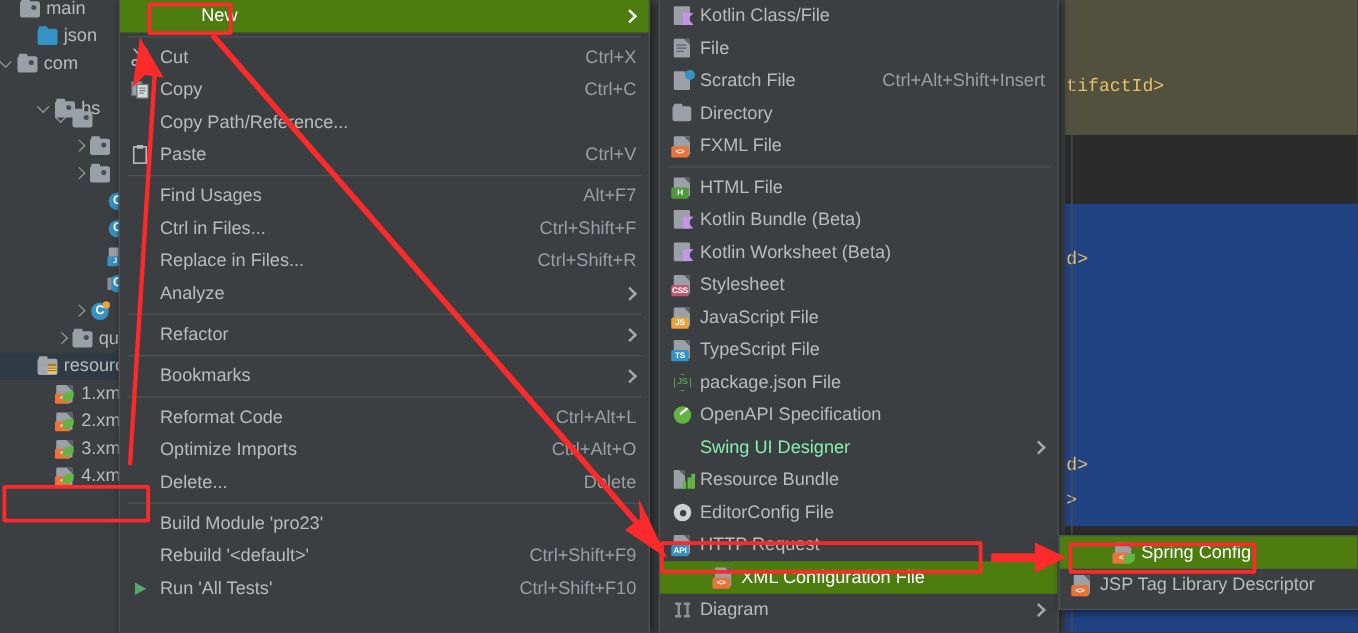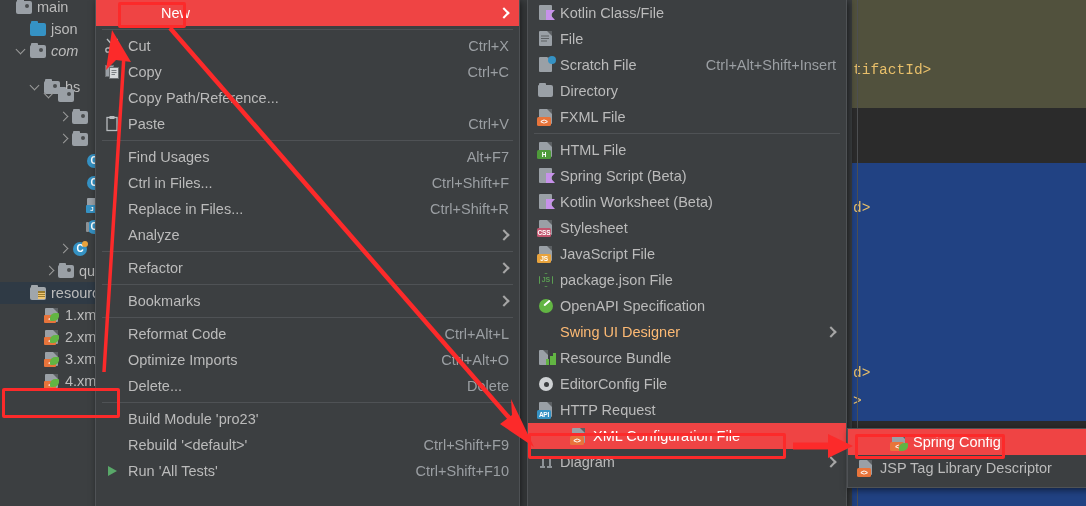--- a/index.html
+++ b/index.html
@@ -82,22 +82,22 @@
 
   
   .menu {
     position:absolute; background:#3c3f41;
     border:1px solid #4f5255; box-shadow:2px 2px 7px rgba(0,0,0,.55);
   }
   .mrow {
     position:relative; display:flex; align-items:center; height:26px;
     padding-left:8px; padding-right:10px; white-space:nowrap; color:#bbbbbb;
   }
-  .mrow.selected { background:#ef4444; color:#ffffff;padding-left:41px; }
-  .mrow.disabled { color:#fdba74; }
+  .mrow.selected { background:#4d7c0f; color:#ffffff;padding-left:41px; }
+  .mrow.disabled { color:#86efac; }
   .mico { width:20px; flex:0 0 20px; height:18px; position:relative; margin-right:4px; }
   .mlabel { flex:0 0 auto; }
   .mkey { margin-left:auto; padding-left:30px; color:#9b9fa3; }
   .marrow {
     margin-left:auto; width:10px; height:10px; position:relative; flex:0 0 10px;
   }
   .marrow::before {
     content:""; position:absolute; left:1px; top:1px; width:6px; height:6px;
     border-right:2px solid #a6a6a6; border-top:2px solid #a6a6a6; transform:rotate(45deg);
   }
@@ -167,21 +167,21 @@
       </span>
       <span>main</span>
     </div>
     <div class="trow" style="top: 18px; padding-left: 16px;">
       <span class="chev"></span>
       <span class="tico">
         <span class="ico-folder f-blue"></span>
       </span>
       <span>json</span>
     </div>
-    <div class="trow" style="top: 40px; padding-left: 16px; font-style: italic;">
+    <div class="trow" style="top: 40px; padding-left: 0;">
       <span class="chev down"></span>
       <span class="tico">
         <span class="ico-folder f-gray">
           <span class="dot"></span>
         </span>
       </span>
       <span>com</span>
     </div>
     <div class="trow" style="top: 76px; padding-left: 30px;">
       <span class="chev down"></span>
@@ -459,41 +459,48 @@
       <span class="mico">
         <span class="g-sheet"></span>
         <span class="g-badge" style="background:#4e9a3a">H</span>
       </span>
       <span class="mlabel">HTML File</span>
     </div>
     <div class="mrow">
       <span class="mico">
         <span class="g-kotlin"></span>
       </span>
-      <span class="mlabel">Spring Script (Beta)</span>
+      <span class="mlabel">Kotlin Bundle (Beta)</span>
     </div>
     <div class="mrow">
       <span class="mico">
         <span class="g-kotlin"></span>
       </span>
       <span class="mlabel">Kotlin Worksheet (Beta)</span>
     </div>
     <div class="mrow">
       <span class="mico">
         <span class="g-sheet"></span>
         <span class="g-badge" style="background:#c2566f">CSS</span>
       </span>
       <span class="mlabel">Stylesheet</span>
     </div>
     <div class="mrow">
       <span class="mico">
         <span class="g-sheet"></span>
         <span class="g-badge" style="background:#e8a33d">JS</span>
       </span>
       <span class="mlabel">JavaScript File</span>
+    </div>
+    <div class="mrow">
+      <span class="mico">
+        <span class="g-sheet"></span>
+        <span class="g-badge" style="background:#3592c4">TS</span>
+      </span>
+      <span class="mlabel">TypeScript File</span>
     </div>
     <div class="mrow">
       <span class="mico">
         <span class="g-node">JS</span>
       </span>
       <span class="mlabel">package.json File</span>
     </div>
     <div class="mrow">
       <span class="mico">
         <span class="g-openapi"></span>

